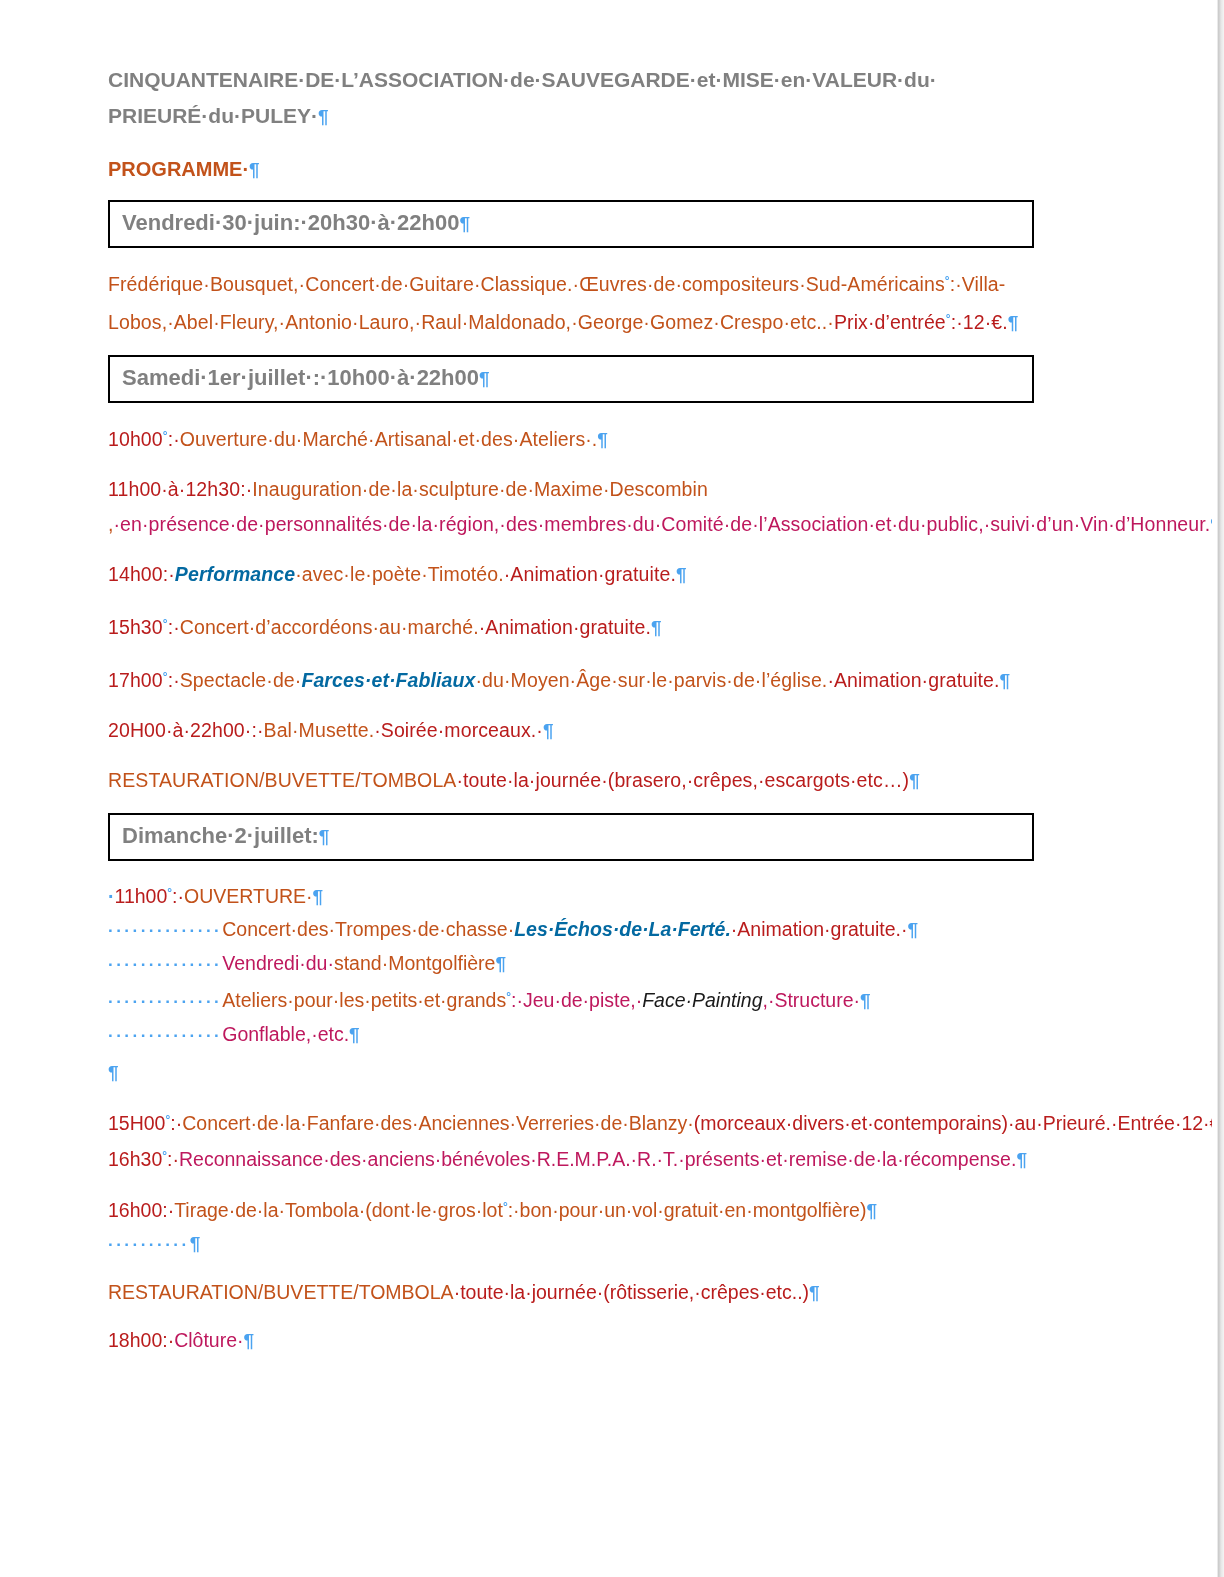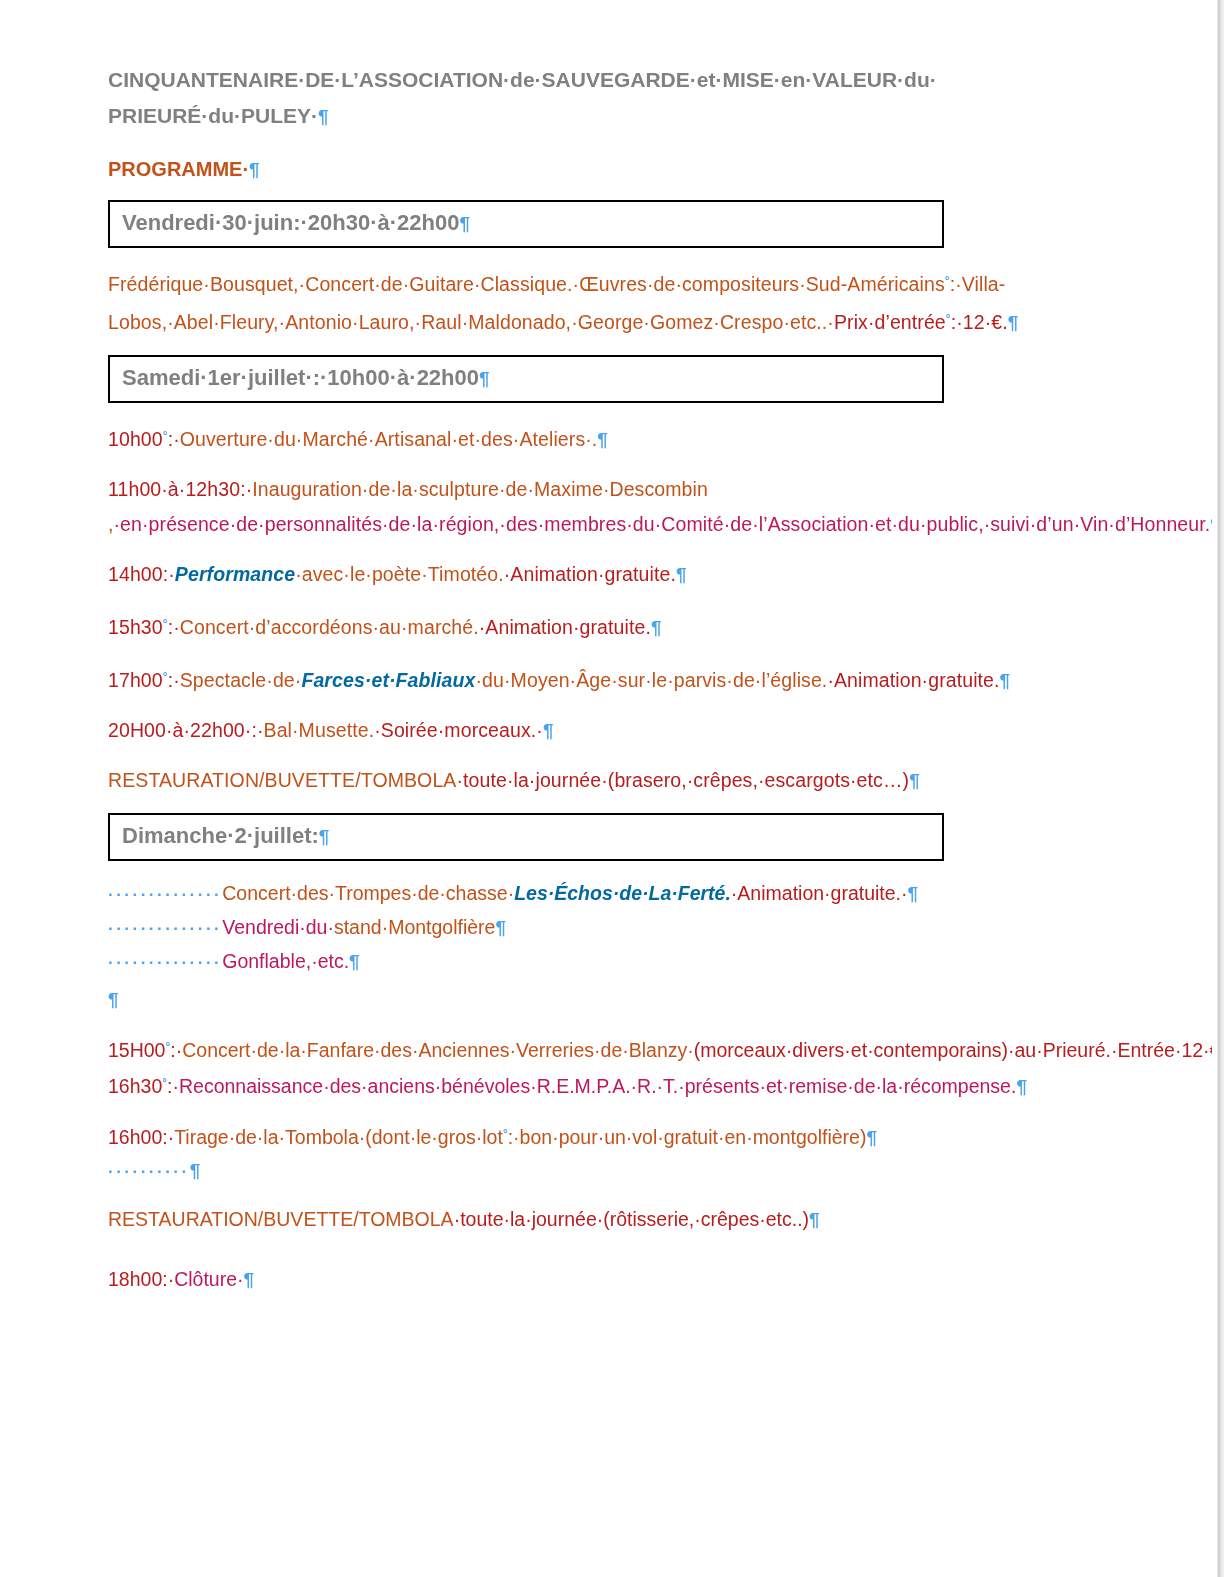--- a/index.html
+++ b/index.html
@@ -61,21 +61,21 @@
     font-weight: bold;
     font-size: 20px;
     line-height: 32px;
     margin: 0 0 14px 0;
   }
 
   
   .day-box {
     border: 2px solid #000000;
     box-sizing: border-box;
-    width: 836px;
+    width: 926px;
     padding: 7px 10px 8px 12px;
     margin: 0 0 16px 0;
     background: #ffffff;
   }
   .day-box .day-label {
     color: #808080;
     font-weight: bold;
     font-size: 22px;
     line-height: 28px;
     display: block;
@@ -163,28 +163,30 @@
         <div class="para"><span class="k">10h00</span><span class="nbsp-mark">°</span><span class="k">:·</span><span class="o">Ouverture·du·Marché·Artisanal·et·des·Ateliers·.</span><span class="pilcrow">¶</span></div>
         <div class="para"><span class="k">11h00·à·12h30:·</span><span class="o">Inauguration·de·la·sculpture·de·Maxime·</span><span class="o sq">Descombin</span><span class="o">,</span><span class="n">·en·présence·de·personnalités·de·la·région,·des·membres·du·Comité·de·l’Association·et·du·public,·suivi·d’un·Vin·d’Honneur.</span><span class="pilcrow">¶</span></div>
         <div class="para"><span class="k">14h00:·</span><span class="ot">Performance</span><span class="o">·avec·le·poète·</span><span class="o sq">Timotéo.</span><span class="k">·Animation·gratuite.</span><span class="pilcrow">¶</span></div>
         <div class="para"><span class="k">15h30</span><span class="nbsp-mark">°</span><span class="k">:·</span><span class="o">Concert·d’accordéons·au·marché.</span><span class="k">·Animation·gratuite.</span><span class="pilcrow">¶</span></div>
         <div class="para"><span class="k">17h00</span><span class="nbsp-mark">°</span><span class="k">:·</span><span class="o">Spectacle·de·</span><span class="ot">Farces·et·Fabliaux</span><span class="o">·du·Moyen·Âge·sur·le·parvis·de·l’église.</span><span class="k">·Animation·gratuite.</span><span class="pilcrow">¶</span></div>
         <div class="para"><span class="k">20H00·à·22h00·:·</span><span class="o">Bal·Musette.</span><span class="k">·Soirée·morceaux.·</span><span class="pilcrow">¶</span></div>
         <div class="para"><span class="o">RESTAURATION/BUVETTE/TOMBOLA</span><span class="k">·toute·la·journée·(brasero,·crêpes,·escargots·etc…)</span><span class="pilcrow">¶</span></div>
         <div class="day-box">
           <span class="day-label">Dimanche·2·juillet:<span class="pilcrow">¶</span></span>
         </div>
+        <div class="sunday-line" style="margin-top: 0px;"><span class="dot">·</span><span class="k">11h00</span><span class="nbsp-mark">°</span><span class="k">:·</span><span class="o">OUVERTURE·</span><span class="pilcrow">¶</span></div>
         <div class="sunday-line"><span class="tab-leader">··············</span><span class="o">Concert·des·Trompes·de·chasse·</span><span class="ot">Les·Échos·de·La·Ferté.</span><span class="k">·Animation·gratuite.·</span><span class="pilcrow">¶</span></div>
         <div class="sunday-line"><span class="tab-leader">··············</span><span class="n">Vendredi·du·</span><span class="o">stand·Montgolfière</span><span class="pilcrow">¶</span></div>
+        <div class="sunday-line"><span class="tab-leader">··············</span><span class="o">Ateliers·pour·les·petits·et·grands</span><span class="nbsp-mark">°</span><span class="n">:·Jeu·de·piste,·</span><span class="ni">Face·Painting</span><span class="n">,·Structure·</span><span class="pilcrow">¶</span></div>
         <div class="sunday-line"><span class="tab-leader">··············</span><span class="n">Gonflable,·etc.</span><span class="pilcrow">¶</span></div>
         <div class="sunday-line" style="margin-top: 4px;"><span class="pilcrow">¶</span></div>
         <div class="sunday-line" style="margin-top: 15px;"><span class="k">15H00</span><span class="nbsp-mark">°</span><span class="k">:·</span><span class="o">Concert·de·la·Fanfare·des·Anciennes·Verreries·de·Blanzy·</span><span class="k">(morceaux·divers·et·contemporains)·au·Prieuré.·Entrée·12·€.</span></div>
         <div class="sunday-line"><span class="k">16h30</span><span class="nbsp-mark">°</span><span class="k">:·</span><span class="n">Reconnaissance·des·anciens·bénévoles·R.E.M.P.A.·R.·T.·présents·et·remise·de·la·récompense.</span><span class="pilcrow">¶</span></div>
         <div class="sunday-line" style="margin-top: 15px;"><span class="k">16h00:·</span><span class="o">Tirage·de·la·Tombola·(dont·le·gros·lot</span><span class="nbsp-mark">°</span><span class="o">:·bon·pour·un·vol·gratuit·en·montgolfière)</span><span class="pilcrow">¶</span></div>
         <div class="sunday-line"><span class="tab-leader">··········</span><span class="pilcrow">¶</span></div>
         <div class="sunday-line" style="margin-top: 15px;"><span class="o">RESTAURATION/BUVETTE/TOMBOLA</span><span class="k">·toute·la·journée·(rôtisserie,·crêpes·etc..)</span><span class="pilcrow">¶</span></div>
-        <div class="sunday-line" style="margin-top: 27px;"><span class="k">18h00:·</span><span class="n">Clôture·</span><span class="pilcrow">¶</span></div>
+        <div class="sunday-line" style="margin-top: 15px;"><span class="k">18h00:·</span><span class="n">Clôture·</span><span class="pilcrow">¶</span></div>
       </div>
 
   </div>
 </div>
 
 <div class="page-right-edge"></div>
 
 </body></html>

